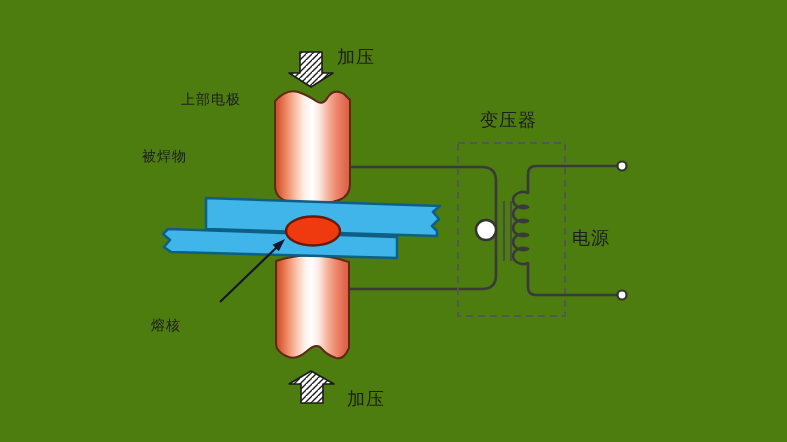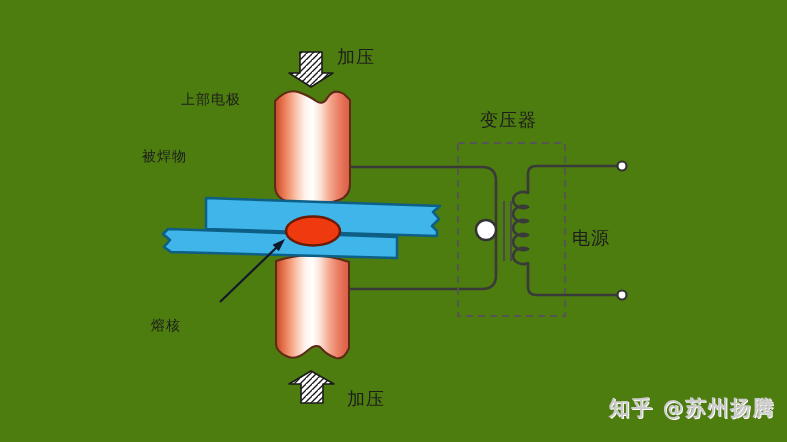--- a/index.html
+++ b/index.html
@@ -114,14 +114,13 @@
 
   <div class="lbl" style="left:151px;top:294px;margin-top:24px;">熔核</div>
 
 
   <div class="lbl lbl-big" style="left:347px;top:389px;">加压</div>
 
   <div class="lbl lbl-big" style="left:480px;top:110px;">变压器</div>
 
   <div class="lbl lbl-big" style="left:572px;top:228px;">电源</div>
 
-  <div class="watermark">知乎 @苏州扬腾</div>
 </div>
 
 </body></html>

